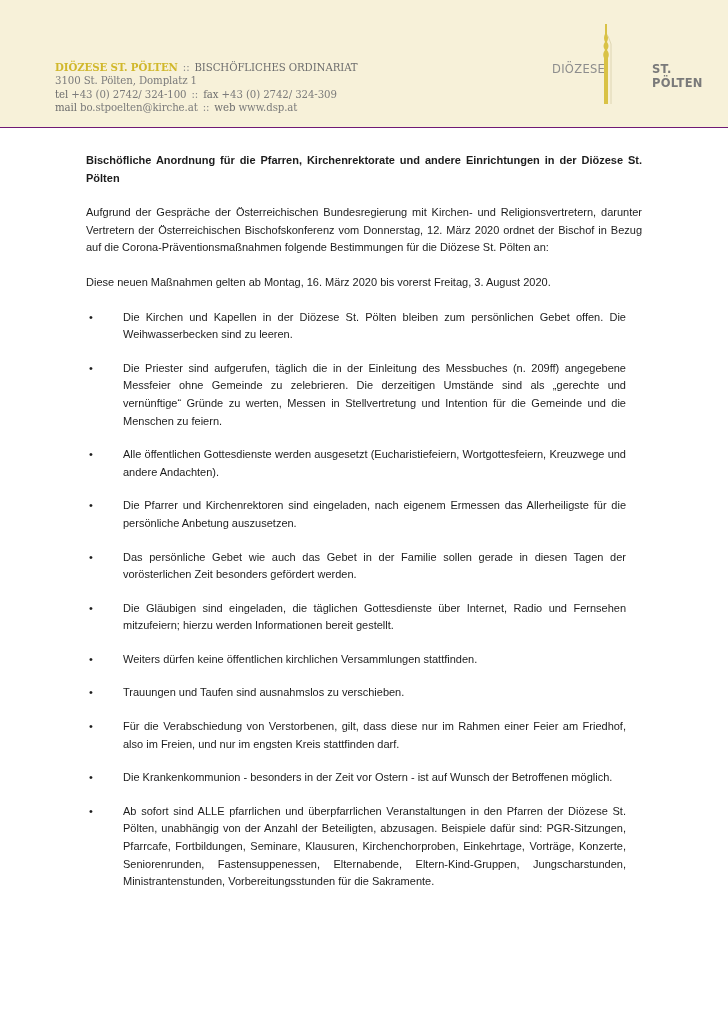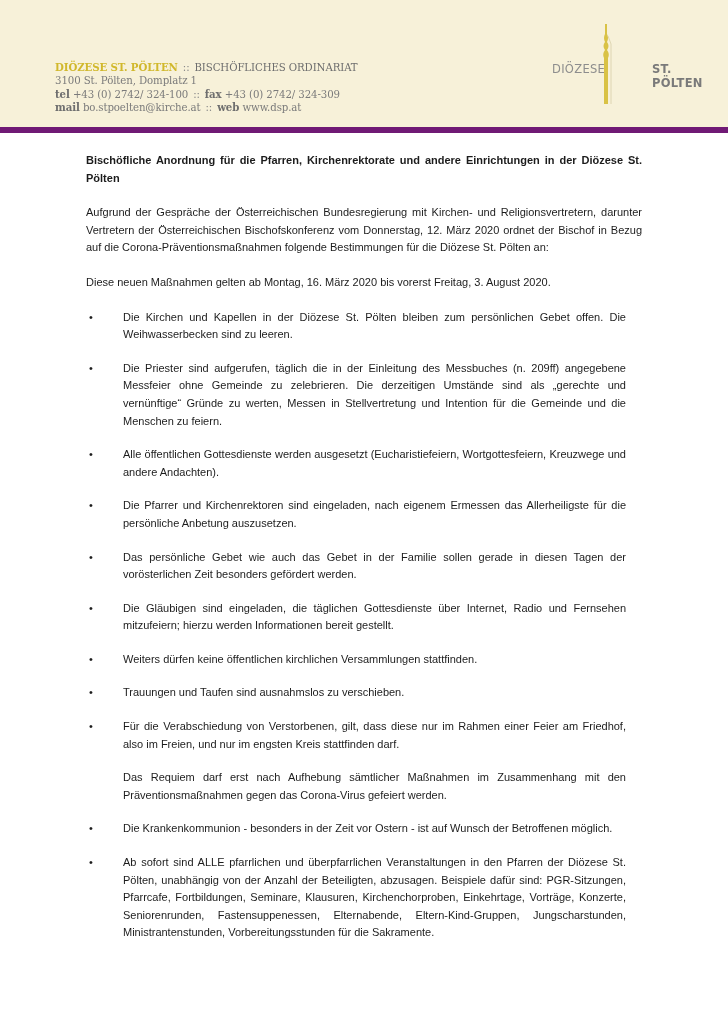--- a/index.html
+++ b/index.html
@@ -3,31 +3,31 @@
 <meta charset="utf-8">
 <style>
   html, body { margin: 0; padding: 0; }
   body {
     width: 728px; height: 1030px; background: #ffffff; overflow: hidden;
     position: relative;
   }
   .header {
     position: absolute; left: 0; top: 0; width: 728px; height: 127px;
     background: #f7f1d9;
-    border-bottom: 6px solid #701a75;
+    border-bottom: 1px solid #701a75;
   }
   .contact {
     position: absolute; left: 55px; top: 61px;
     font-family: "DejaVu Serif", serif;
     font-size: 10.2px; line-height: 13.4px; color: #7b7b7b;
     letter-spacing: -0.1px;
   }
   .contact .brand { color: #d1b82c; font-weight: bold; }
   .contact .sep { color: #8a8a8a; margin: 0 5px; }
-  .contact .lbl { font-weight: bold; color: #6e6e6e; }
+  .contact .lbl { font-weight: normal; color: #6e6e6e; }
   .contact .org { color: #6e6e6e; }
   .logo {
     position: absolute; left: 552px; top: 22px; width: 140px; height: 80px; text-decoration: underline;
   }
   .logo .word-left {
     position: absolute; left: 0; top: 40px;
     font-family: "DejaVu Sans", sans-serif; font-size: 11.5px; color: #8d8d8d;
     letter-spacing: 0.3px;
   }
   .logo .word-right {
@@ -121,21 +121,20 @@
         <span class="bullet">•</span>
         <p>Weiters dürfen keine öffentlichen kirchlichen Versammlungen stattfinden.</p>
       </li>
     <li>
         <span class="bullet">•</span>
         <p>Trauungen und Taufen sind ausnahmslos zu verschieben.</p>
       </li>
     <li>
         <span class="bullet">•</span>
         <p>Für die Verabschiedung von Verstorbenen, gilt, dass diese nur im Rahmen einer Feier am Friedhof, also im Freien, und nur im engsten Kreis stattfinden darf.</p>
-        <p>Das Requiem darf erst nach Aufhebung sämtlicher Maßnahmen im Zusammenhang mit den Präventionsmaßnahmen gegen das Corona-Virus gefeiert werden.</p>
       </li>
     <li>
         <span class="bullet">•</span>
         <p>Die Krankenkommunion - besonders in der Zeit vor Ostern - ist auf Wunsch der Betroffenen möglich.</p>
       </li>
     <li>
         <span class="bullet">•</span>
         <p>Ab sofort sind ALLE pfarrlichen und überpfarrlichen Veranstaltungen in den Pfarren der Diözese St. Pölten, unabhängig von der Anzahl der Beteiligten, abzusagen. Beispiele dafür sind: PGR-Sitzungen, Pfarrcafe, Fortbildungen, Seminare, Klausuren, Kirchenchorproben, Einkehrtage, Vorträge, Konzerte, Seniorenrunden, Fastensuppenessen, Elternabende, Eltern-Kind-Gruppen, Jungscharstunden, Ministrantenstunden, Vorbereitungsstunden für die Sakramente.</p>
       </li>
   </ul>

